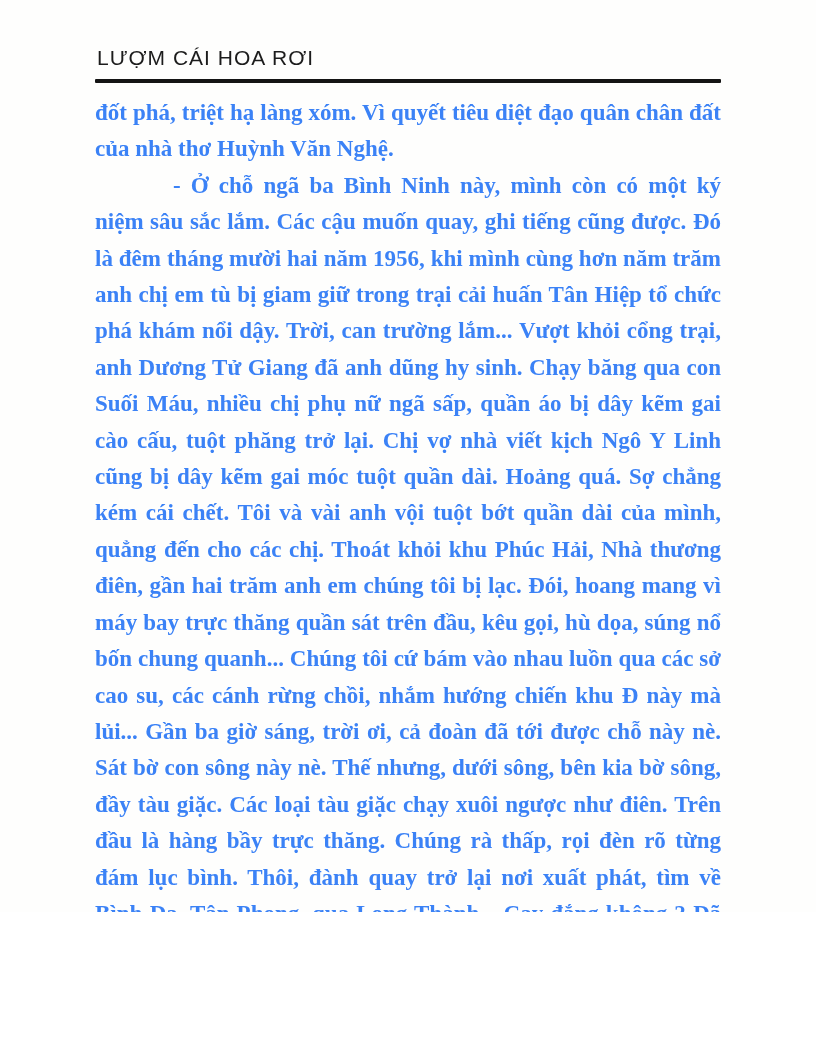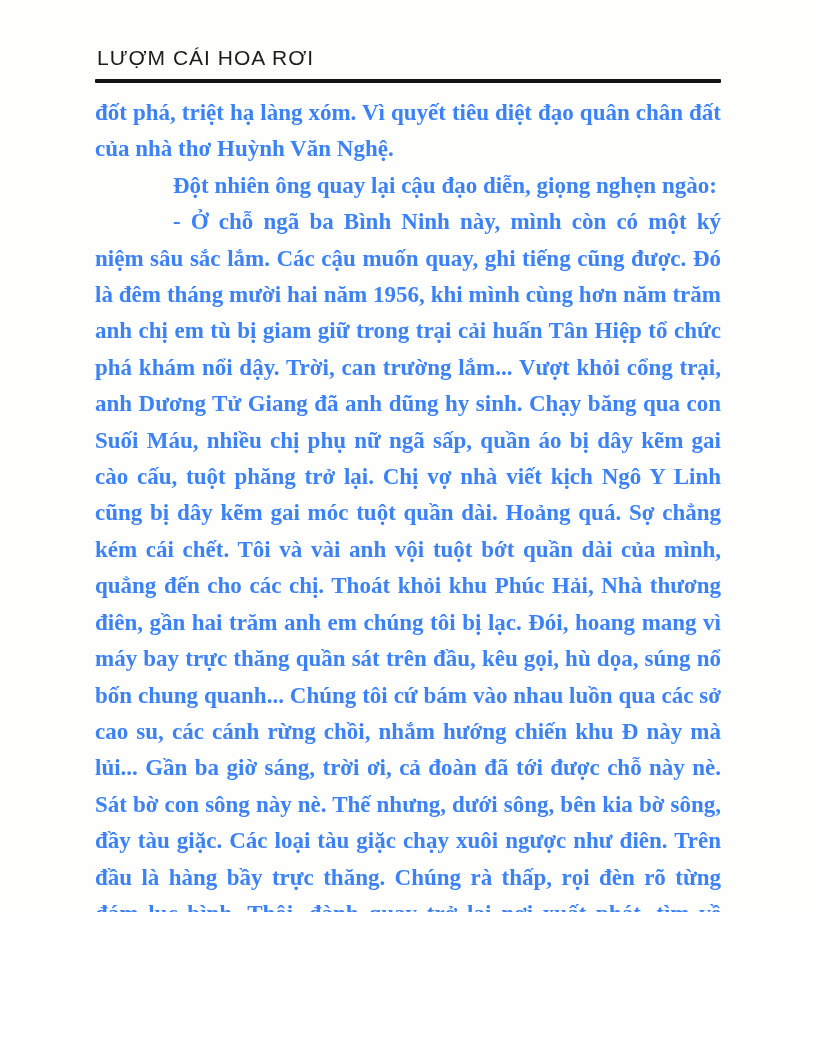--- a/index.html
+++ b/index.html
@@ -61,18 +61,17 @@
 </style>
 </head>
 <body>
 
 <div class="page">
   <div class="content">
     <div class="running-header">LƯỢM CÁI HOA RƠI</div>
     <div class="header-rule"></div>
     <div class="body-text">
       <p>đốt phá, triệt hạ làng xóm. Vì quyết tiêu diệt đạo quân chân đất của nhà thơ Huỳnh Văn Nghệ.</p>
-      <p class="indent">Đột nhiên ông quay lại cậu đạo diễn, giọng nghẹn ngào:</p>
       <p class="indent">- Ở chỗ ngã ba Bình Ninh này, mình còn có một ký niệm sâu sắc lắm. Các cậu muốn quay, ghi tiếng cũng được. Đó là đêm tháng mười hai năm 1956, khi mình cùng hơn năm trăm anh chị em tù bị giam giữ trong trại cải huấn Tân Hiệp tổ chức phá khám nổi dậy. Trời, can trường lắm... Vượt khỏi cổng trại, anh Dương Tử Giang đã anh dũng hy sinh. Chạy băng qua con Suối Máu, nhiều chị phụ nữ ngã sấp, quần áo bị dây kẽm gai cào cấu, tuột phăng trở lại. Chị vợ nhà viết kịch Ngô Y Linh cũng bị dây kẽm gai móc tuột quần dài. Hoảng quá. Sợ chẳng kém cái chết. Tôi và vài anh vội tuột bớt quần dài của mình, quẳng đến cho các chị. Thoát khỏi khu Phúc Hải, Nhà thương điên, gần hai trăm anh em chúng tôi bị lạc. Đói, hoang mang vì máy bay trực thăng quần sát trên đầu, kêu gọi, hù dọa, súng nổ bốn chung quanh... Chúng tôi cứ bám vào nhau luồn qua các sở cao su, các cánh rừng chồi, nhắm hướng chiến khu Đ này mà lủi... Gần ba giờ sáng, trời ơi, cả đoàn đã tới được chỗ này nè. Sát bờ con sông này nè. Thế nhưng, dưới sông, bên kia bờ sông, đầy tàu giặc. Các loại tàu giặc chạy xuôi ngược như điên. Trên đầu là hàng bầy trực thăng. Chúng rà thấp, rọi đèn rõ từng đám lục bình. Thôi, đành quay trở lại nơi xuất phát, tìm về Bình Đa, Tân Phong, qua Long Thành... Cay đắng không ? Đã tới chỗ này rồi, một con sông là “cọp về rừng”. Vậy mà. Tức đến trào nước mắt trong</p>
     </div>
   </div>
   <div class="page-number">21</div>
 </div>
 
 </body></html>

